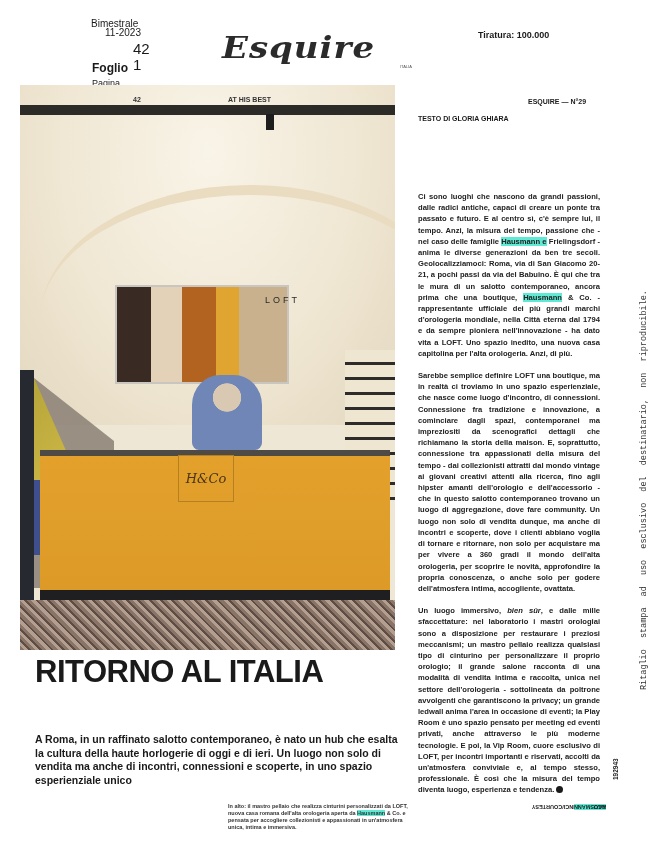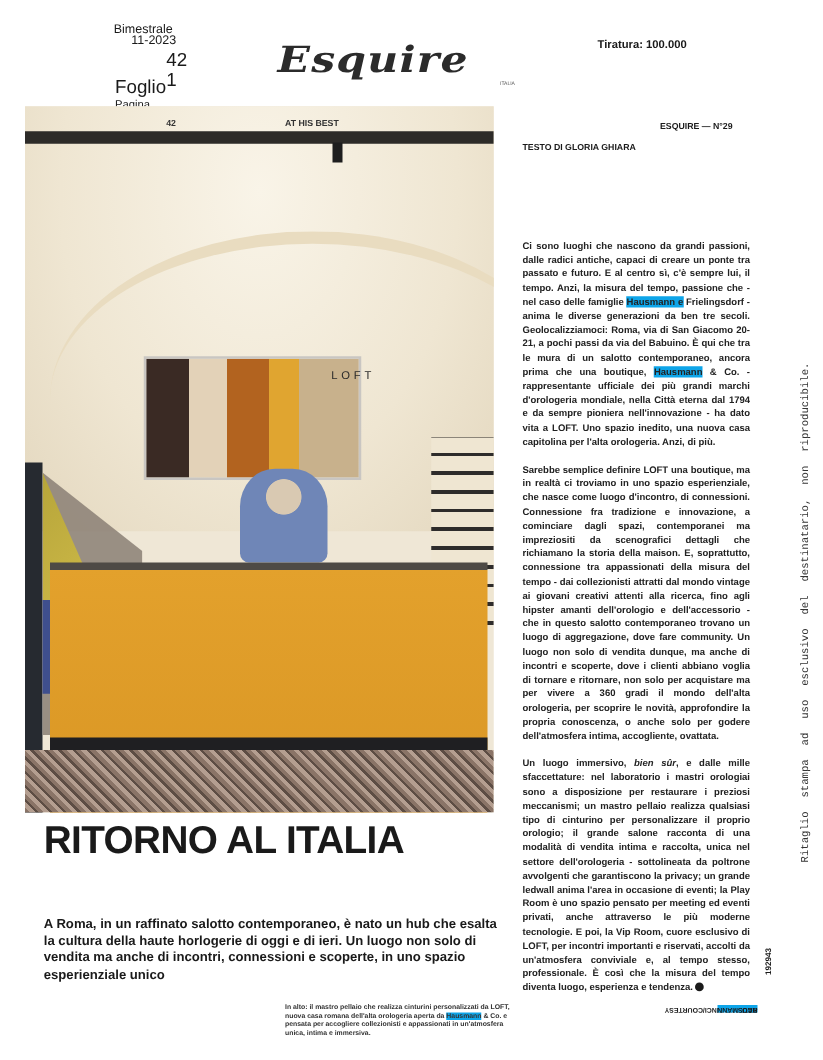--- a/index.html
+++ b/index.html
@@ -3,21 +3,21 @@
 <meta charset="utf-8">
 <style>
   html,body{margin:0;padding:0;background:#fff;}
   body{width:658px;height:848px;position:relative;overflow:hidden;font-family:"Liberation Sans",sans-serif;color:#1a1a1a;}
   .abs{position:absolute;}
   
   .bimestrale{left:91px;top:18px;font-size:10px;font-weight:normal;}
   .date{left:105px;top:27px;font-size:10px;}
   .pg-lbl{left:92px;top:45px;font-size:9px;margin-top:33px;}
   .pg-val{left:133px;top:40px;font-size:15px;}
-  .fg-lbl{left:92px;top:61px;font-size:15px;}
+  .fg-lbl{left:92px;top:61px;font-size:12px;font-weight:bold;}
   .fg-val{left:133px;top:56px;font-size:15px;}
   .logo{left:222px;top:28px;font-family:"DejaVu Serif",serif;font-weight:bold;font-size:34px;letter-spacing:1px;color:#2b2b2b;font-style:italic;transform:scaleY(0.85);}
   .logo-sub{left:400px;top:64px;font-size:4px;color:#555;}
   .tiratura{left:478px;top:30px;font-size:9px;font-weight:bold;}
   
   .photo{left:20px;top:85px;width:375px;height:565px;overflow:hidden;background:#efe7d6;}
   .ceiling{left:0;top:0;width:375px;height:340px;background:radial-gradient(ellipse at 50% 20%,#f9f4e8 0%,#efe6d2 60%,#e3d7be 100%);}
   .arch{left:20px;top:100px;width:420px;height:260px;border-top:10px solid #e9dcc0;border-radius:50%;}
   .rail{left:0;top:20px;width:375px;height:10px;background:#2d2b28;}
   .spot{left:246px;top:29px;width:8px;height:16px;background:#1e1e1e;}
@@ -37,21 +37,21 @@
   .rstripes{left:325px;top:265px;width:50px;height:150px;background:repeating-linear-gradient(180deg,#efe6d2 0 12px,#2e2c2b 12px 15px);}
   
   .headline{left:35px;top:655px;font-size:31px;font-weight:bold;letter-spacing:-.5px;line-height:34px;}
   .deck{left:35px;top:689px;width:365px;font-size:10.5px;font-weight:bold;line-height:13.5px;margin-top:44px;}
   .caption{left:228px;top:803px;width:180px;font-size:5.5px;line-height:7px;font-weight:bold;color:#333;}
   
   .masthead-r{left:528px;top:98px;font-size:7px;font-weight:bold;}
   .byline{left:418px;top:115px;font-size:7px;font-weight:bold;}
   .body{left:418px;top:191px;width:182px;font-size:7.6px;line-height:11.2px;font-weight:bold;color:#222;text-align:justify;}
   .body p{margin:0 0 11px 0;}
-  .hl{background:#0ea5e9;}
+  .hl{background:#5eead4;}
   .credit{left:597px;top:643px;width:12px;height:170px;}
   .credit span{position:absolute;left:0;bottom:0;transform:rotate(-90deg);transform-origin:left bottom;white-space:nowrap;font-size:5.5px;font-weight:bold;left:9px;}
   .code{left:610px;top:780px;}
   .code span{position:absolute;left:0;bottom:0;transform:rotate(-90deg);transform-origin:left bottom;white-space:nowrap;font-size:6.5px;font-weight:bold;left:9px;}
   .ritaglio{left:640px;top:690px;}
   .ritaglio span{position:absolute;left:0;bottom:0;transform:rotate(-90deg);transform-origin:left bottom;white-space:nowrap;font-family:"Liberation Mono",monospace;font-size:8.5px;word-spacing:6px;left:9px;color:#333;}
   .end-dot{display:inline-block;width:7px;height:7px;border-radius:50%;background:#1a1a1a;vertical-align:-1px;}
 </style>
 </head>
 <body>
@@ -75,20 +75,21 @@
   <div class="abs top-sect" style="color:#333">AT HIS BEST</div>
   <div class="abs wall-dark"></div>
   <div class="abs panel-g"></div>
   <div class="abs panel-y"></div>
   <div class="abs panel-b"></div>
   <div class="abs hides"></div>
   <div class="abs loft-sign">LOFT</div>
   <div class="abs rstripes"></div>
   <div class="abs man"></div>
   <div class="abs counter"></div>
+  <div class="abs monogram">H&amp;Co</div>
   <div class="abs counter-base"></div>
   <div class="abs floor"></div>
 </div>
 
 <div class="abs headline">RITORNO AL ITALIA</div>
 <div class="abs deck">A Roma, in un raffinato salotto contemporaneo, è nato un hub che esalta la cultura della haute horlogerie di oggi e di ieri. Un luogo non solo di vendita ma anche di incontri, connessioni e scoperte, in uno spazio esperienziale unico</div>
 <div class="abs caption"><span>In alto: il mastro pellaio che realizza cinturini personalizzati da LOFT, nuova casa romana dell'alta orologeria aperta da </span><span class="hl">Hausmann</span><span> &amp; Co. e pensata per accogliere collezionisti e appassionati in un'atmosfera unica, intima e immersiva.</span></div>
 
 <div class="abs masthead-r">ESQUIRE — N°29</div>
 <div class="abs byline">TESTO DI GLORIA GHIARA</div>

